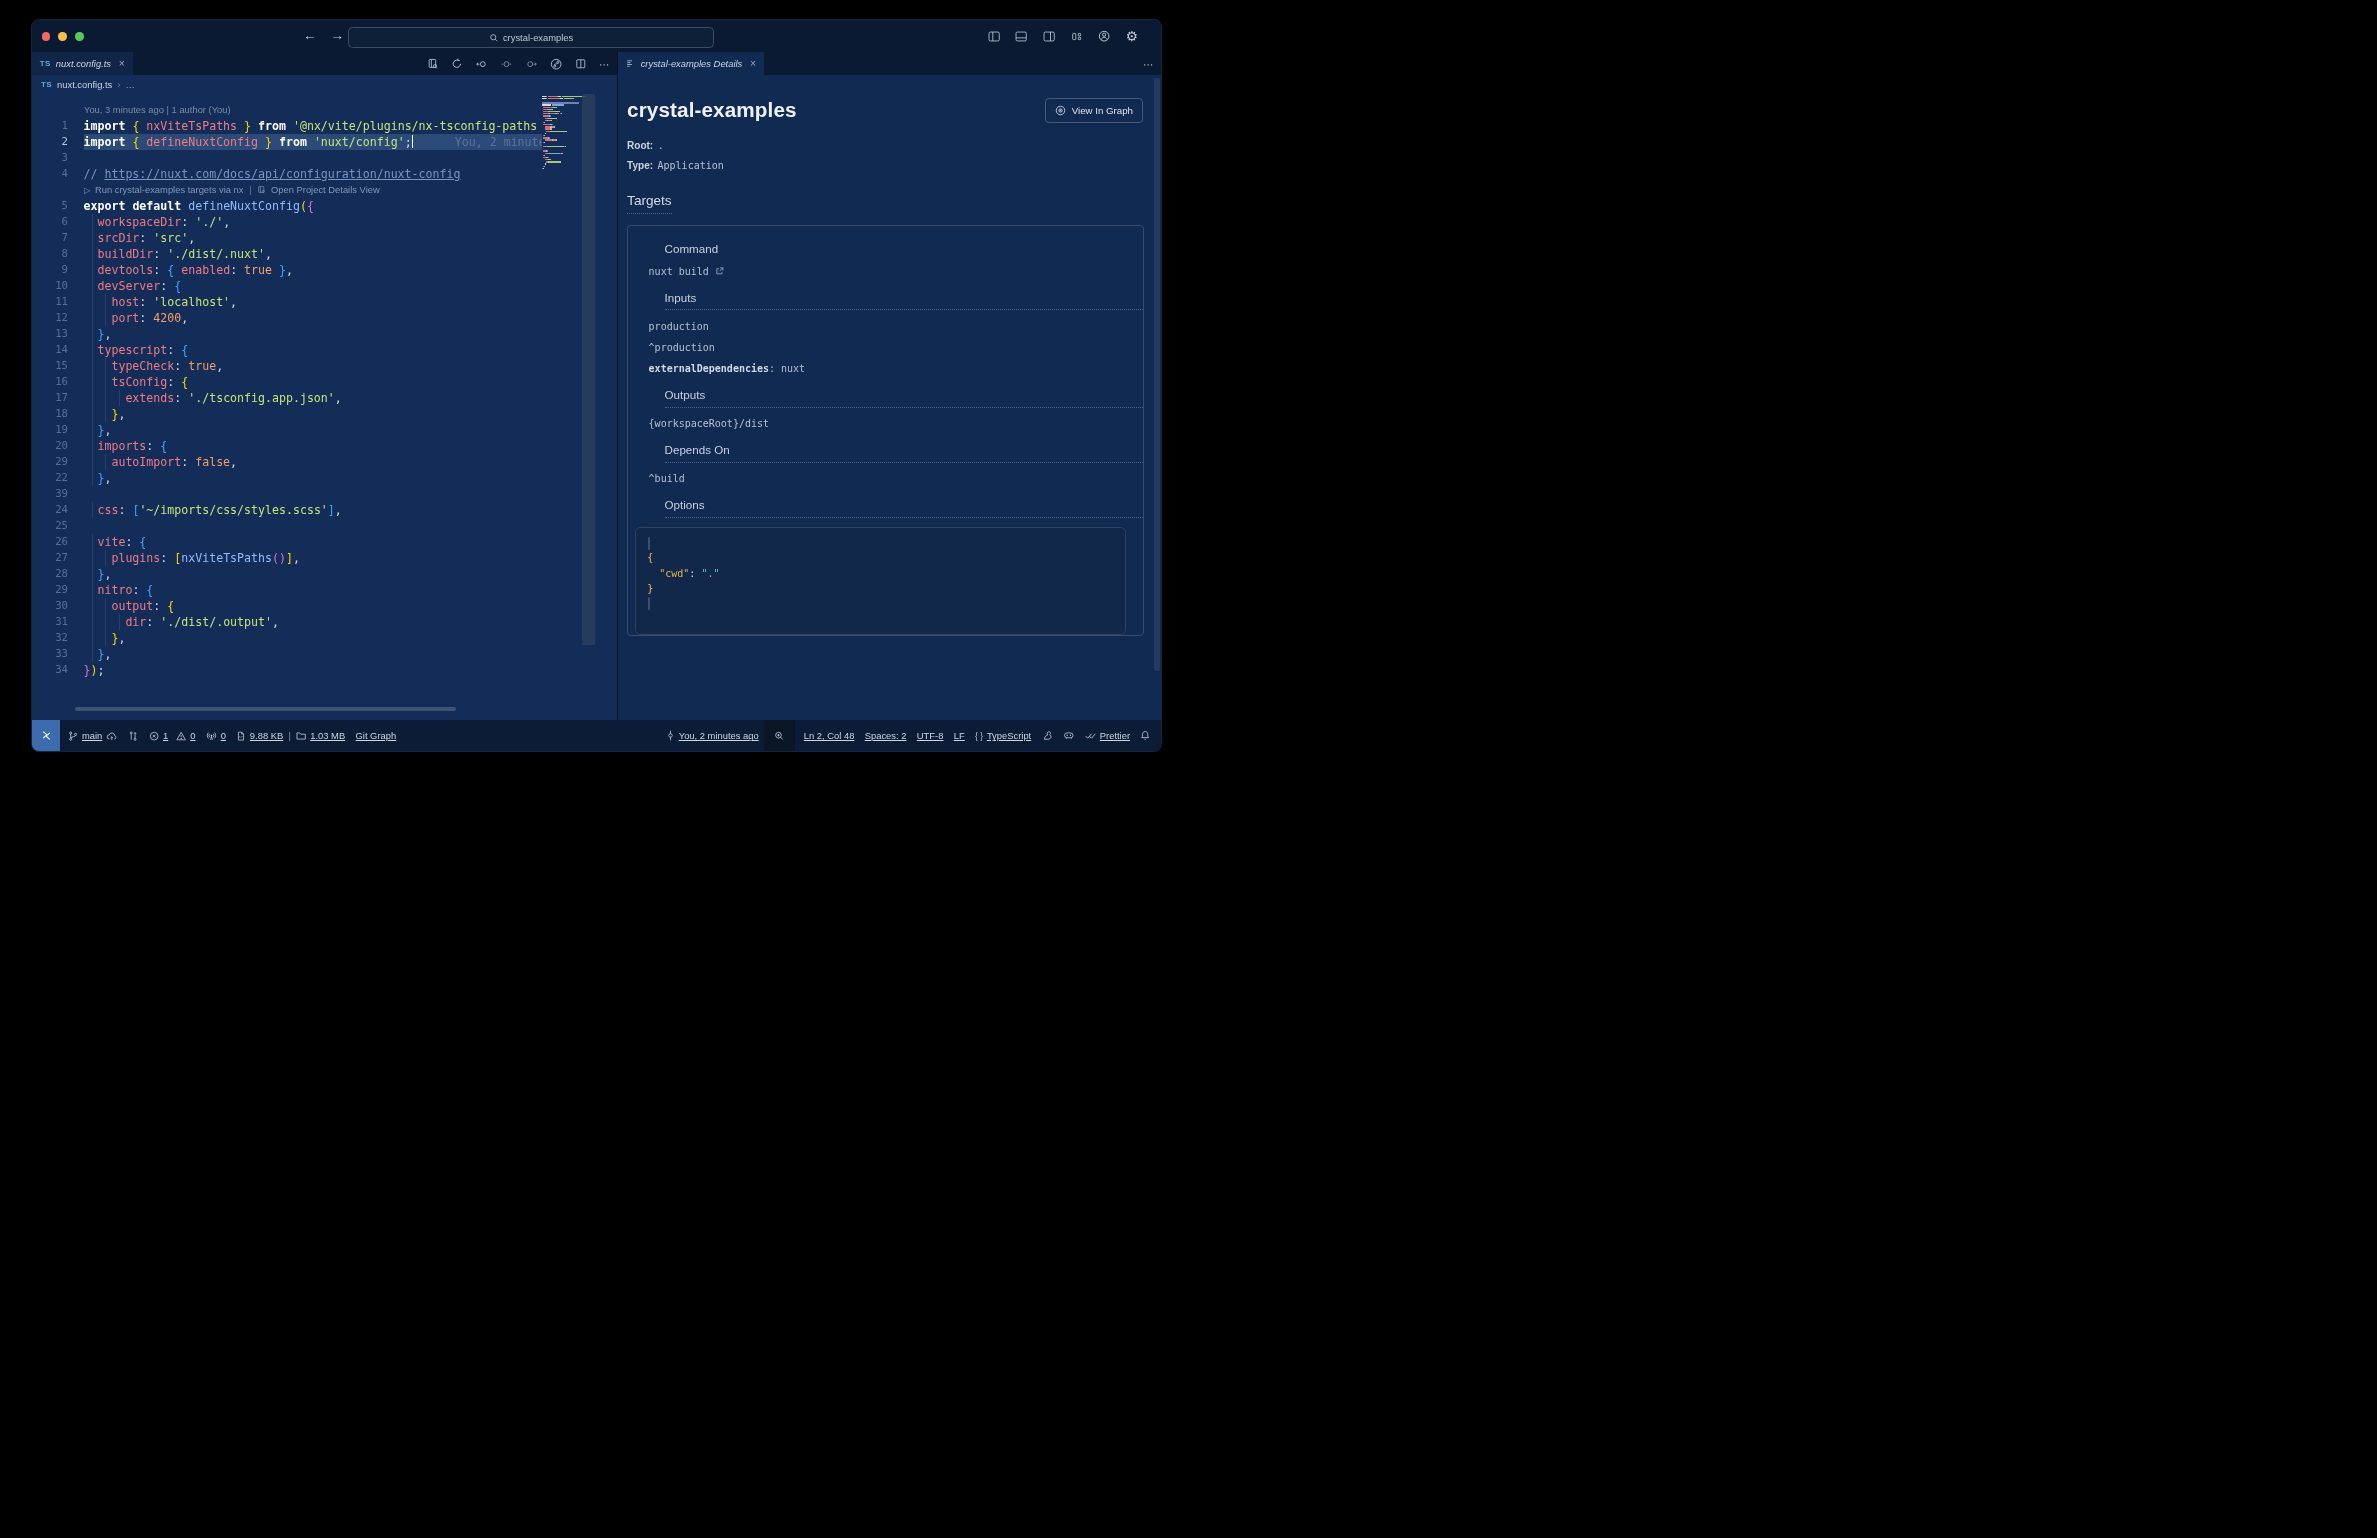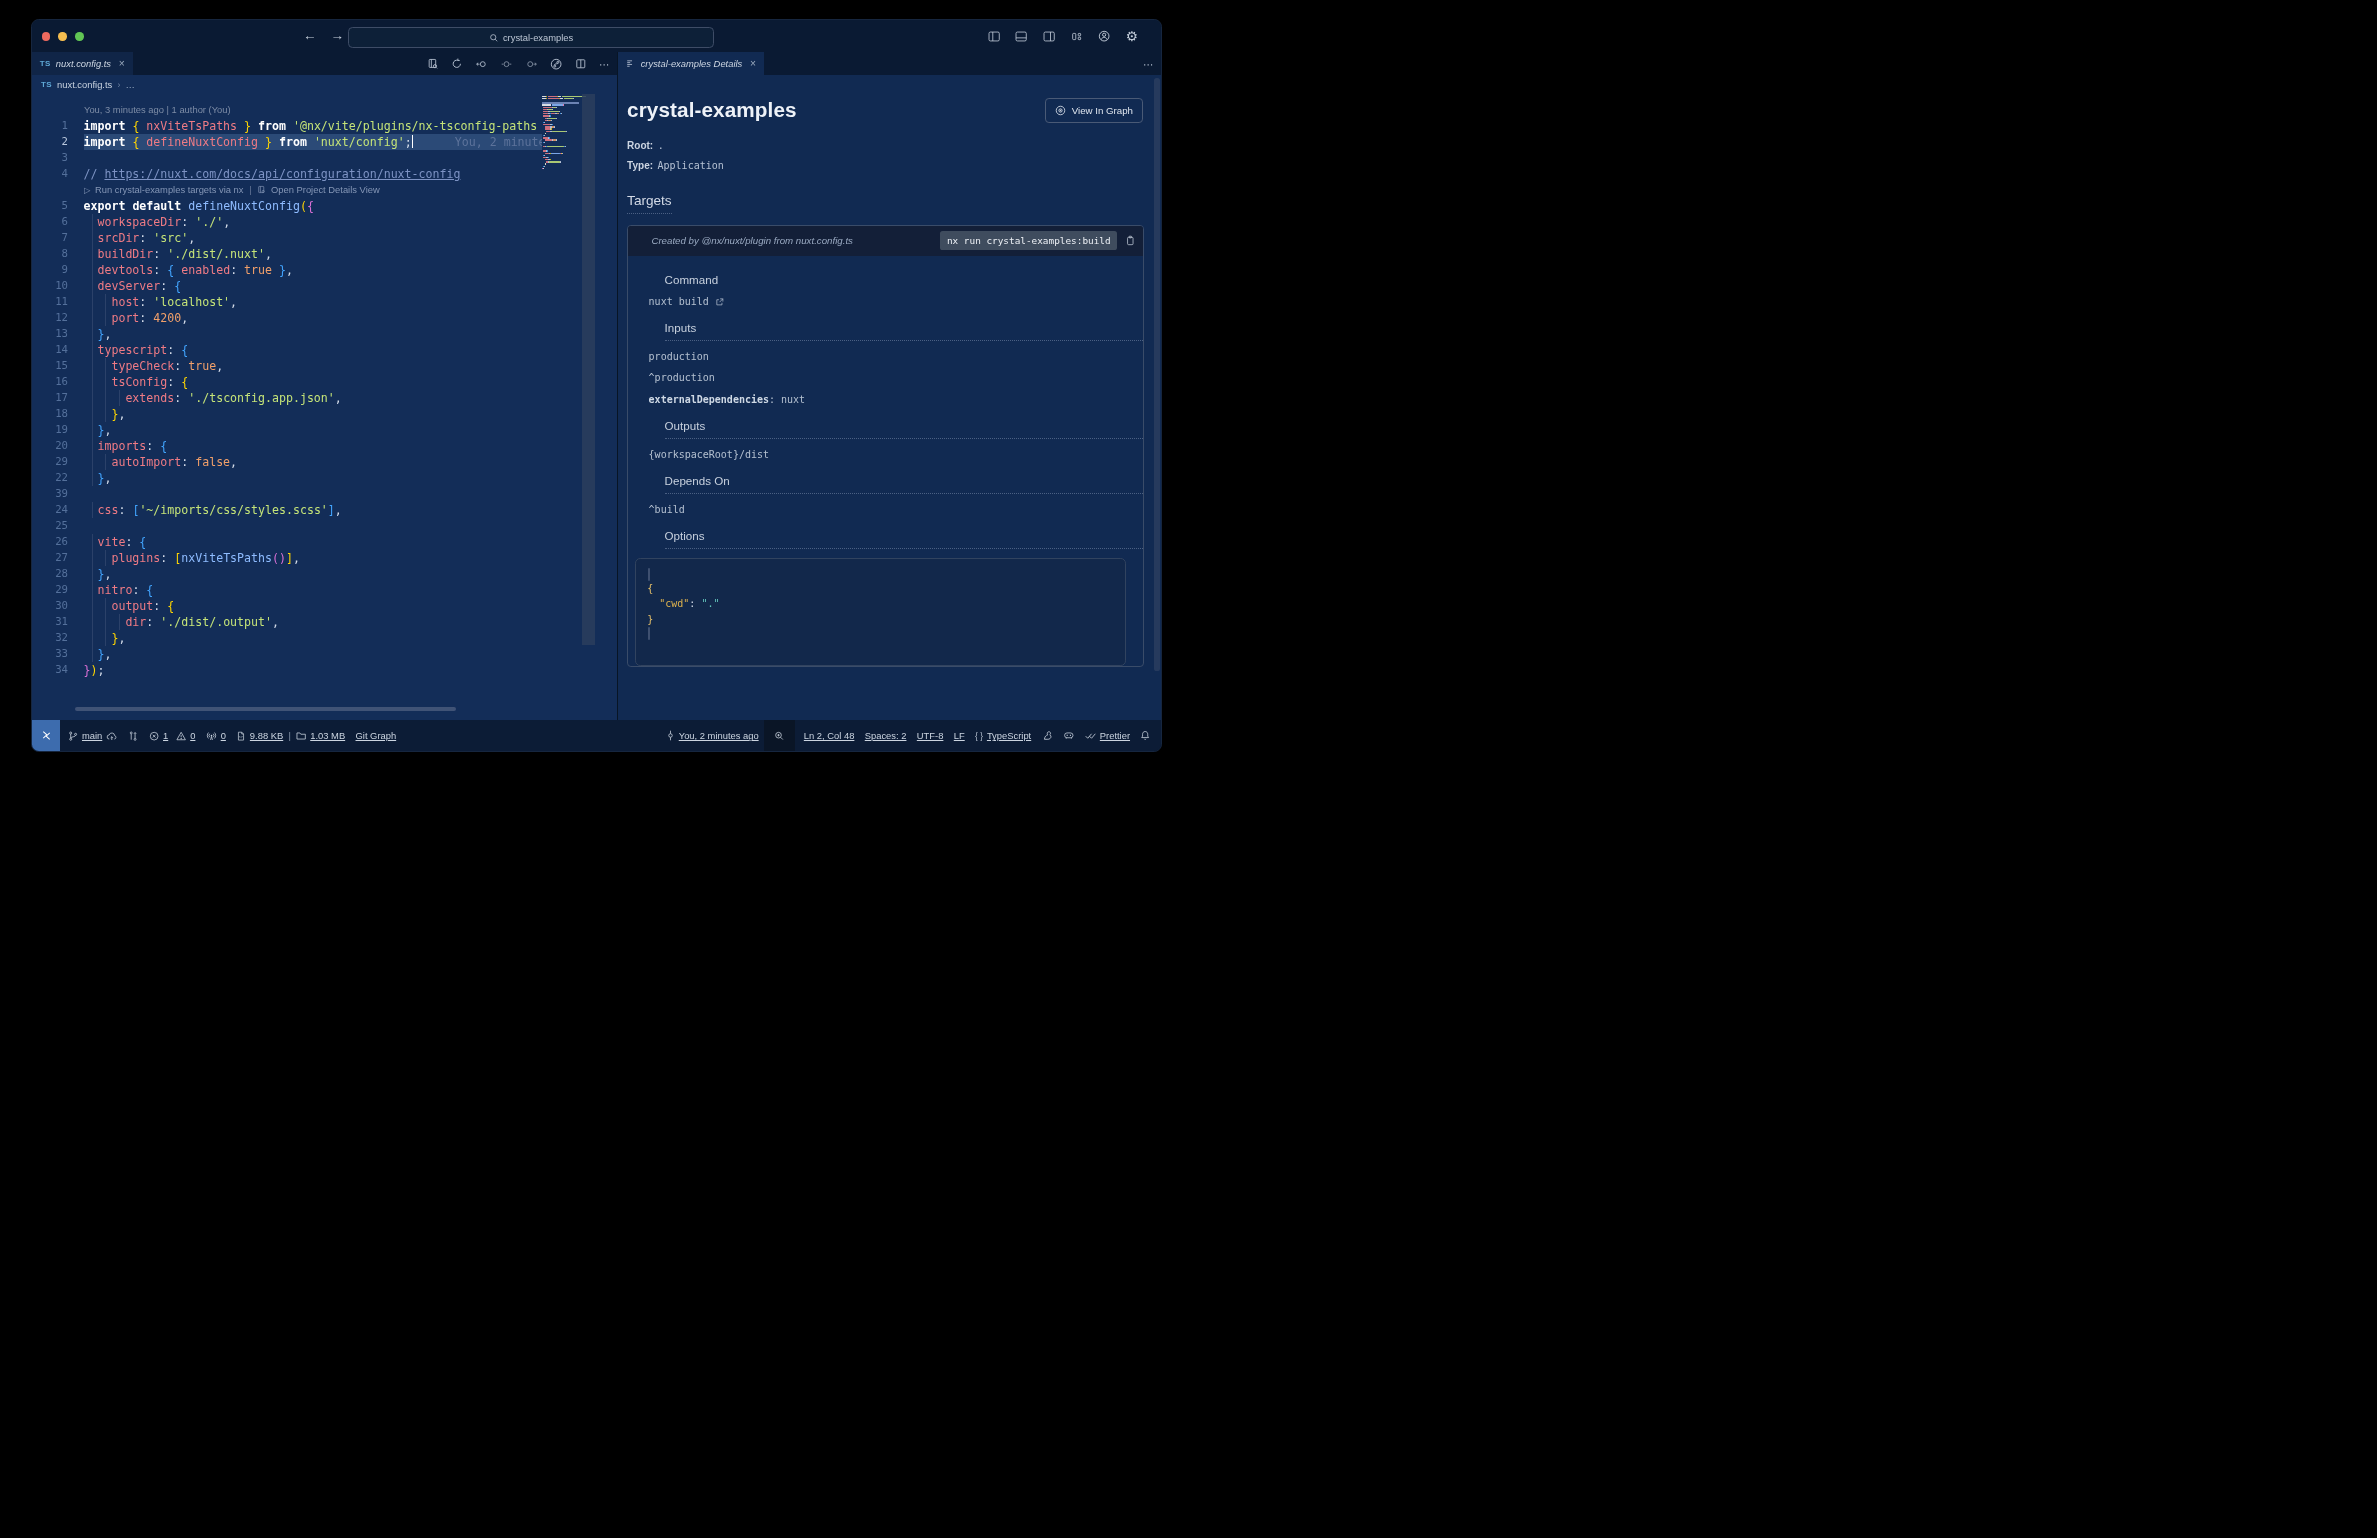--- a/index.html
+++ b/index.html
@@ -476,30 +476,20 @@
           <span class="k">Root:</span><span class="v">.</span>
         </div>
         <div class="kv">
           <span class="k">Type:</span><span class="v">Application</span>
         </div>
         <div class="sec-h">
           <span class="hwrap"><span>Targets</span><div class="dots-u"></div></span>
         </div>
 
         <div id="build-card">
-          <div id="build-sub">
-            <span id="created-by">Created by @nx/nuxt/plugin from nuxt.config.ts</span>
-            <span id="cmd-chip" class="mono">nx run crystal-examples:build</span>
-            <span class="ico copy-ic">
-              <svg width="10.3" height="11" viewBox="0 0 16 17" fill="none" stroke="currentColor" stroke-width="1.2">
-                  <rect x="4" y="3.5" width="8.5" height="11.5" rx="1.5"></rect>
-                  <rect x="6.3" y="1.8" width="4" height="2.6" rx="1"></rect>
-                </svg>
-            </span>
-          </div>
           <div id="build-body">
             <div class="sub-h">Command</div>
             <div class="mono-item cmd-line">
               <span>nuxt build</span>
               <span class="ico" style="color:#b4c0d0;">
                 <svg width="9.7" height="9.7" viewBox="0 0 16 16" fill="none" stroke="currentColor" stroke-width="1.2">
                     <path d="M6.5 4.5 H3 V13 H11.5 V9.5"></path>
                     <path d="M8.5 3 H13 V7.5"></path>
                     <path d="M13 3 L7.5 8.5"></path>
                   </svg>

